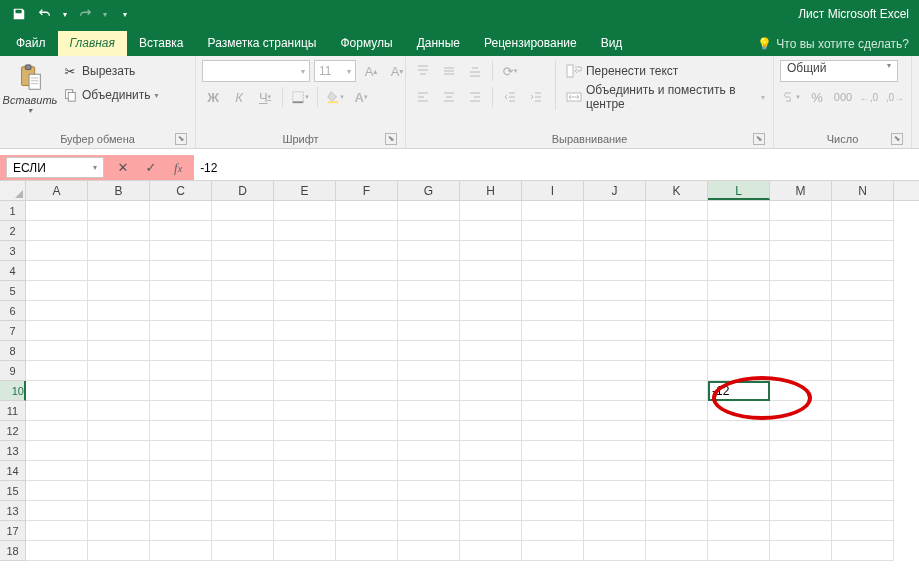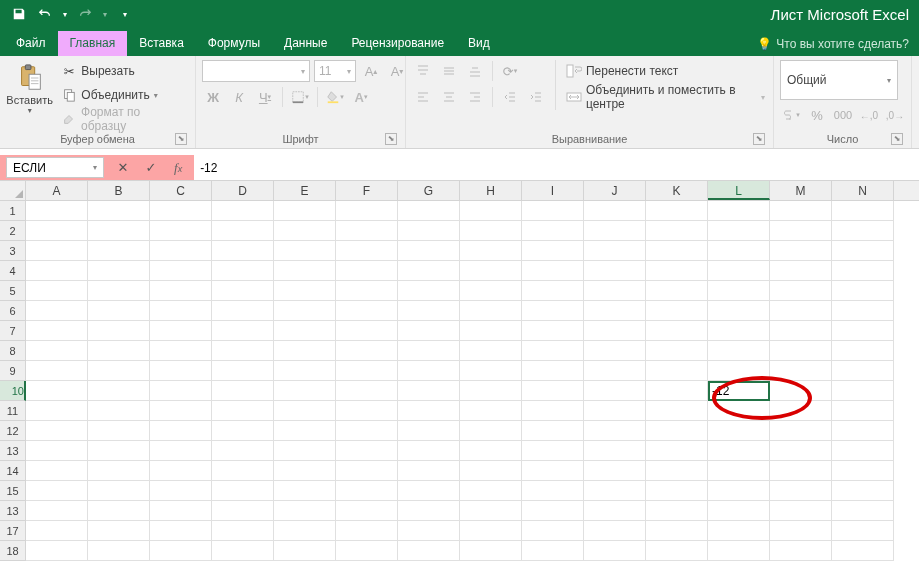--- a/index.html
+++ b/index.html
@@ -3,54 +3,54 @@
 <meta charset="utf-8">
 <style>
 * { box-sizing: border-box; margin: 0; padding: 0; font-family: "Segoe UI", Tahoma, sans-serif; }
 body { background: #fff; overflow: hidden; width: 919px; height: 574px; position: relative; }
 
 
 .titlebar { height: 28px; background: #0e7640; display: flex; align-items: center; color: #fff; font-size: 12px; }
 .qat { display: flex; align-items: center; gap: 4px; padding: 0 8px; }
 .qat .qat-btn { width: 22px; height: 22px; display: flex; align-items: center; justify-content: center; color: #fff; font-size: 14px; }
 .qat .qat-btn.disabled { opacity: 0.5; }
-.title-text { margin-left: auto; padding-right: 10px; font-size: 15px; }
+.title-text { margin-left: auto; padding-right: 10px; font-size: 12px; }
 
 
 .tabs { height: 28px; background: #0e7640; display: flex; align-items: flex-end; padding-left: 4px; }
 .tab { padding: 0 12px; height: 25px; line-height: 25px; color: #fff; font-size: 12px; cursor: pointer; margin-top: 28px; }
-.tab.active { background: #f0abfc; color: #217346; }
+.tab.active { background: #fef9c3; color: #217346; font-style: italic; }
 .tab.file { color: #fff; }
 .tell-me { margin-left: auto; display: flex; align-items: center; color: #cfe7da; font-size: 12px; padding: 0 10px; gap: 4px; height: 25px; }
 
 
 .ribbon { height: 93px; background: #f1f1f1; border-bottom: 1px solid #d4d4d4; display: flex; }
 .group { border-right: 1px solid #e0e0e0; display: flex; flex-direction: column; padding: 4px 6px 0 6px; }
 .group-body { flex: 1; display: flex; align-items: flex-start; gap: 6px; }
 .group-label { text-align: center; font-size: 11px; color: #6a6a6a; padding: 2px 0 3px 0; position: relative; }
 .group-label .launcher { position: absolute; right: 2px; bottom: 3px; width: 12px; height: 12px; border: 1px solid #b5b5b5; font-size: 8px; line-height: 10px; text-align: center; color: #888; }
 
-.big-btn { display: flex; flex-direction: column; align-items: center; width: 48px; padding-top: 2px; color: #444; }
+.big-btn { display: flex; flex-direction: column; align-items: center; width: 48px; padding-top: 2px; color: #444; font-style: italic; }
 .big-btn .icon { width: 32px; height: 32px; display: flex; align-items: center; justify-content: center; }
 .big-btn .lbl { font-size: 11px; text-align: center; line-height: 12px; }
 .big-btn .drop { font-size: 8px; color: #666; }
 
 .vstack { display: flex; flex-direction: column; gap: 2px; }
 .hstack { display: flex; align-items: center; gap: 4px; }
 .ribbon-item { font-size: 12px; color: #444; display: flex; align-items: center; gap: 4px; height: 22px; padding: 0 2px; }
 .ribbon-item.disabled, .ribbon .disabled { color: #b0b0b0; }
 .ribbon-item .mini-icon { width: 16px; height: 16px; display: inline-flex; align-items: center; justify-content: center; font-size: 13px; }
 
 .font-combo, .size-combo { border: 1px solid #c8c8c8; background: #fff; height: 22px; font-size: 12px; display: flex; align-items: center; padding: 0 4px; color: #b0b0b0; }
 .font-combo { width: 108px; justify-content: space-between; }
 .size-combo { width: 42px; justify-content: space-between; }
 .fmt-btn { width: 22px; height: 22px; display: flex; align-items: center; justify-content: center; color: #b0b0b0; font-size: 13px; }
 .sep { width: 1px; height: 20px; background: #dcdcdc; margin: 0 2px; }
 
-.num-combo { border: 1px solid #c8c8c8; background: #fff; height: 40px; font-size: 12px; display: flex; align-items: center; justify-content: space-between; padding: 0 6px; width: 118px; color: #444; }
+.num-combo { border: 1px solid #c8c8c8; background: #fff; height: 22px; font-size: 12px; display: flex; align-items: flex-start; justify-content: space-between; padding: 0 6px; width: 118px; color: #444; }
 
 
 .namebox-row { height: 26px; border-bottom: 1px solid #d4d4d4; display: flex; align-items: stretch; background: #fca5a5; margin-top: 6px; }
 .namebox { width: 98px; border: 1px solid #c8c8c8; display: flex; align-items: center; justify-content: space-between; padding: 0 6px; font-size: 12px; background: #fff; margin: 2px 2px 2px 6px; }
 .fx-btns { display: flex; align-items: center; padding: 0 8px; gap: 10px; }
 .fx-btn { width: 18px; height: 18px; display: flex; align-items: center; justify-content: center; color: #555; font-size: 13px; }
 .fx-label { font-style: italic; font-family: "Times New Roman", serif; font-size: 13px; color: #666; padding: 0 4px; }
 .formula-input { flex: 1; border: none; outline: none; font-size: 12px; padding: 0 6px; }
 
 
@@ -97,20 +97,21 @@
     <span class="qat-btn disabled" style="width:10px;font-size:8px">▾</span>
     <span class="qat-btn" style="width:10px;font-size:8px;margin-left:6px">▾</span>
   </div>
   <div class="title-text">Лист Microsoft Excel</div>
 </div>
 
 <div class="tabs">
   <div class="tab file">Файл</div>
   <div class="tab active">Главная</div>
   <div class="tab">Вставка</div>
+  <div class="tab">Разметка страницы</div>
   <div class="tab">Формулы</div>
   <div class="tab">Данные</div>
   <div class="tab">Рецензирование</div>
   <div class="tab">Вид</div>
   <div class="tell-me">
     <span>💡</span>
     <span>Что вы хотите сделать?</span>
   </div>
 </div>
 
@@ -137,28 +138,20 @@
         </div>
         <div class="ribbon-item">
           <span class="mini-icon">
             <svg width="14" height="14" viewBox="0 0 16 16">
                 <rect x="3" y="2" width="8" height="10" fill="#fff" stroke="#888"></rect>
                 <rect x="6" y="5" width="8" height="10" fill="#fff" stroke="#888"></rect>
               </svg>
           </span>
           <span>Объединить</span>
           <span style="font-size:8px;color:#888">▾</span>
-        </div>
-        <div class="ribbon-item disabled">
-          <span class="mini-icon">
-            <svg width="14" height="14" viewBox="0 0 16 16">
-                <path d="M3 9l5-5 4 4-5 5H3V9z" fill="#ddd" stroke="#bbb"></path>
-              </svg>
-          </span>
-          <span>Формат по образцу</span>
         </div>
       </div>
     </div>
     <div class="group-label">
       <span>Буфер обмена</span>
       <span class="launcher">⬊</span>
     </div>
   </div>
 
   <div class="group" style="width:210px">

